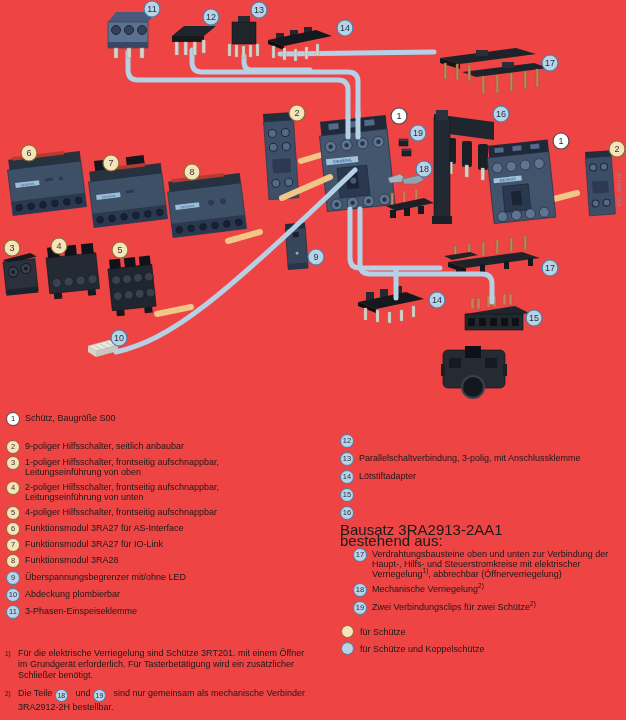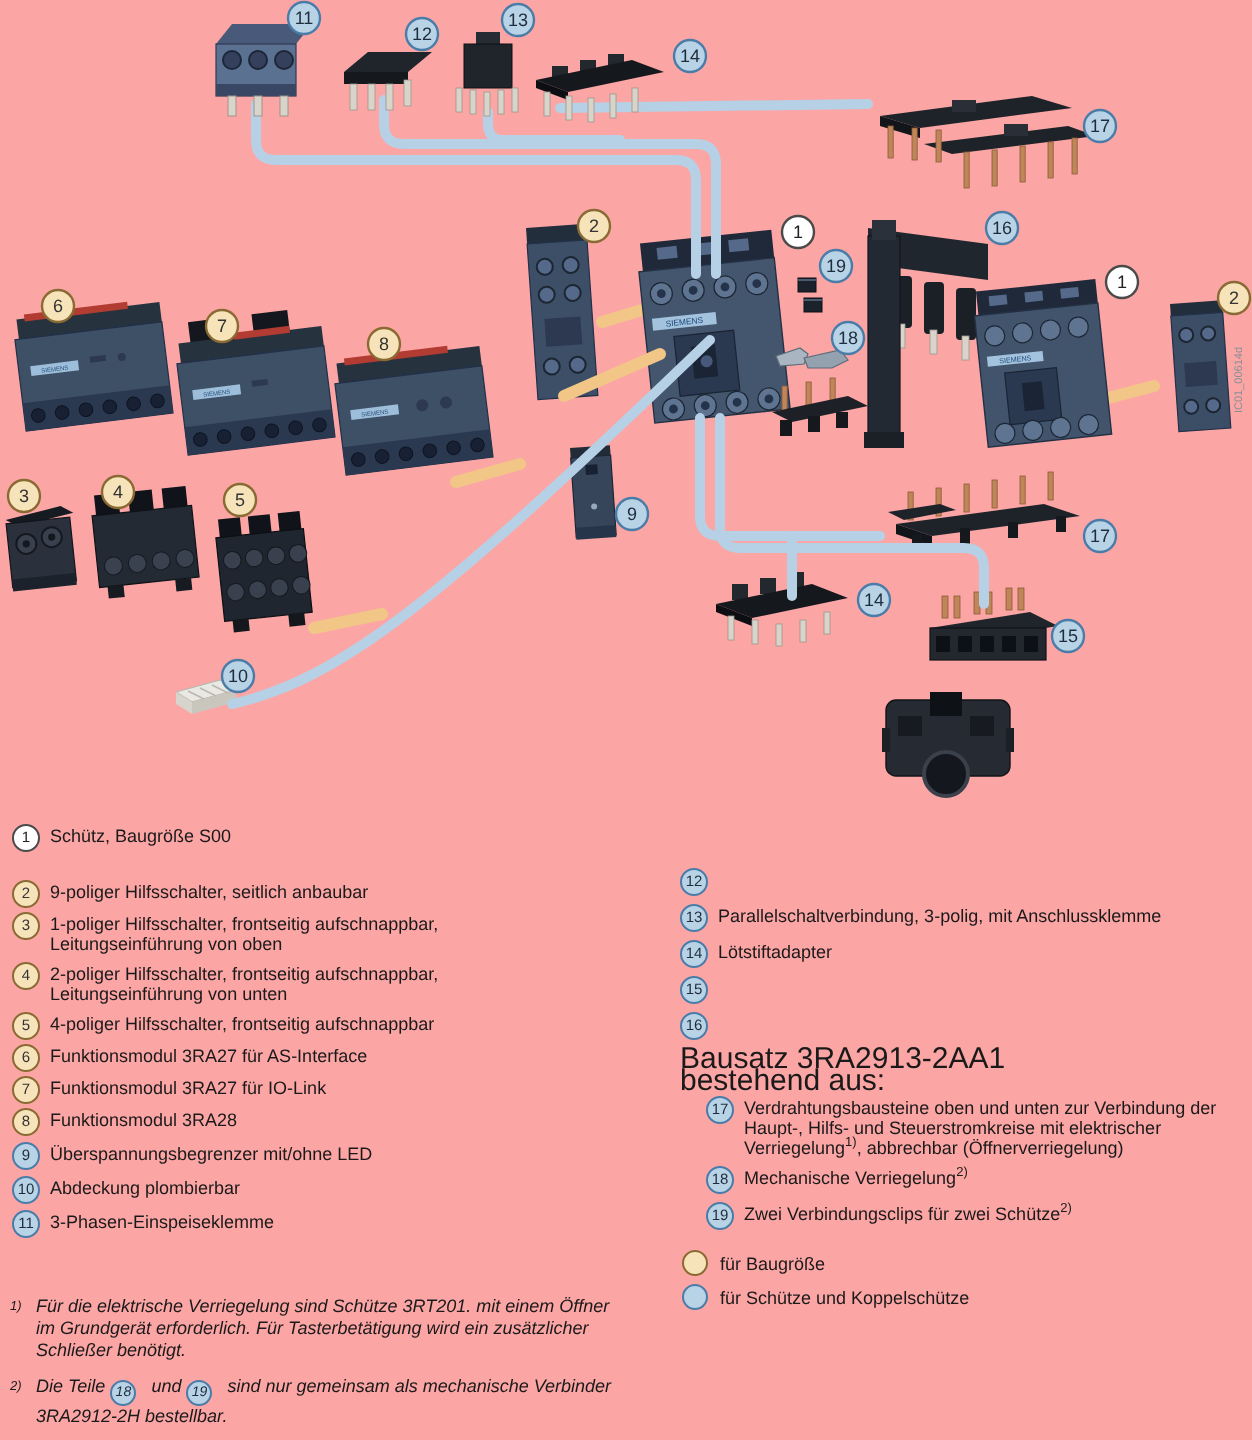--- a/index.html
+++ b/index.html
@@ -1,16 +1,16 @@
 <!DOCTYPE html>
 <html><head>
 <meta charset="utf-8">
 <style>
   html,body{margin:0;padding:0;background:#fff;}
-  .page{position:relative;width:626px;height:720px;background:#fca5a5;overflow:hidden;
+  .page{position:relative;width:626px;height:720px;background:#ef4444;overflow:hidden;
         font-family:"Liberation Sans","DejaVu Sans",sans-serif;color:#1a1a1a;}
   .diagram{position:absolute;left:0;top:0;width:626px;height:410px;}
   
   .lc{display:inline-flex;align-items:center;justify-content:center;flex:0 0 auto;
       width:12px;height:12px;border-radius:50%;font-size:7.5px;line-height:1;
       margin-right:5px;margin-top:-1px;}
   .lc-white{background:#ffffff;border:1px solid #4a4a4a;color:#222;}
   .lc-orange{background:#f7e3ba;border:1px solid #8a6a33;color:#333;}
   .lc-blue{background:#b8d2e6;border:1px solid #4a7ca8;color:#1e2d3d;}
   .lc.sm{width:11px;height:11px;font-size:7px;vertical-align:-2px;display:inline-flex;}
@@ -21,21 +21,21 @@
   .col-left{position:absolute;left:6px;top:413px;width:262px;}
   .col-left .lt{width:242px;}
   .col-right{position:absolute;left:340px;top:435px;width:280px;}
   .col-right .lt{width:252px;}
   .kit-title{font-size:15px;line-height:11px;margin-top:4px;}
   .kit-items{margin-top:3px;padding-left:13px;}
   .key-block{position:absolute;left:341px;top:626px;font-size:9px;}
   .key-row{display:flex;align-items:center;margin-bottom:5px;}
   .key-row .lc{margin-right:6px;}
   .footnotes{position:absolute;left:5px;top:648px;width:312px;font-size:9px;line-height:11px;}
-  .fn{display:flex;margin-bottom:7px;font-style:italic;}
+  .fn{display:flex;margin-bottom:7px;}
   .fn-marker{flex:0 0 13px;font-size:6.5px;vertical-align:top;padding-top:0px;}
   .fn-text{display:block;width:296px;}
 </style>
 </head>
 <body>
 
 <div class="page">
 
   <svg class="diagram" viewBox="0 0 626 410">
 
@@ -601,21 +601,21 @@
       <div class="li">
           <span class="lc lc-blue">19</span>
           <span class="lt"><span>Zwei Verbindungsclips für zwei Schütze</span><sup>2)</sup></span>
         </div>
     </div>
   </div>
 
   <div class="key-block">
     <div class="key-row">
         <span class="lc lc-orange key"></span>
-        <span>für Baugröße</span>
+        <span>für Schütze</span>
       </div>
     <div class="key-row">
         <span class="lc lc-blue key"></span>
         <span>für Schütze und Koppelschütze</span>
       </div>
   </div>
 
   <div class="footnotes">
     <div class="fn">
       <span class="fn-marker">1)</span>

